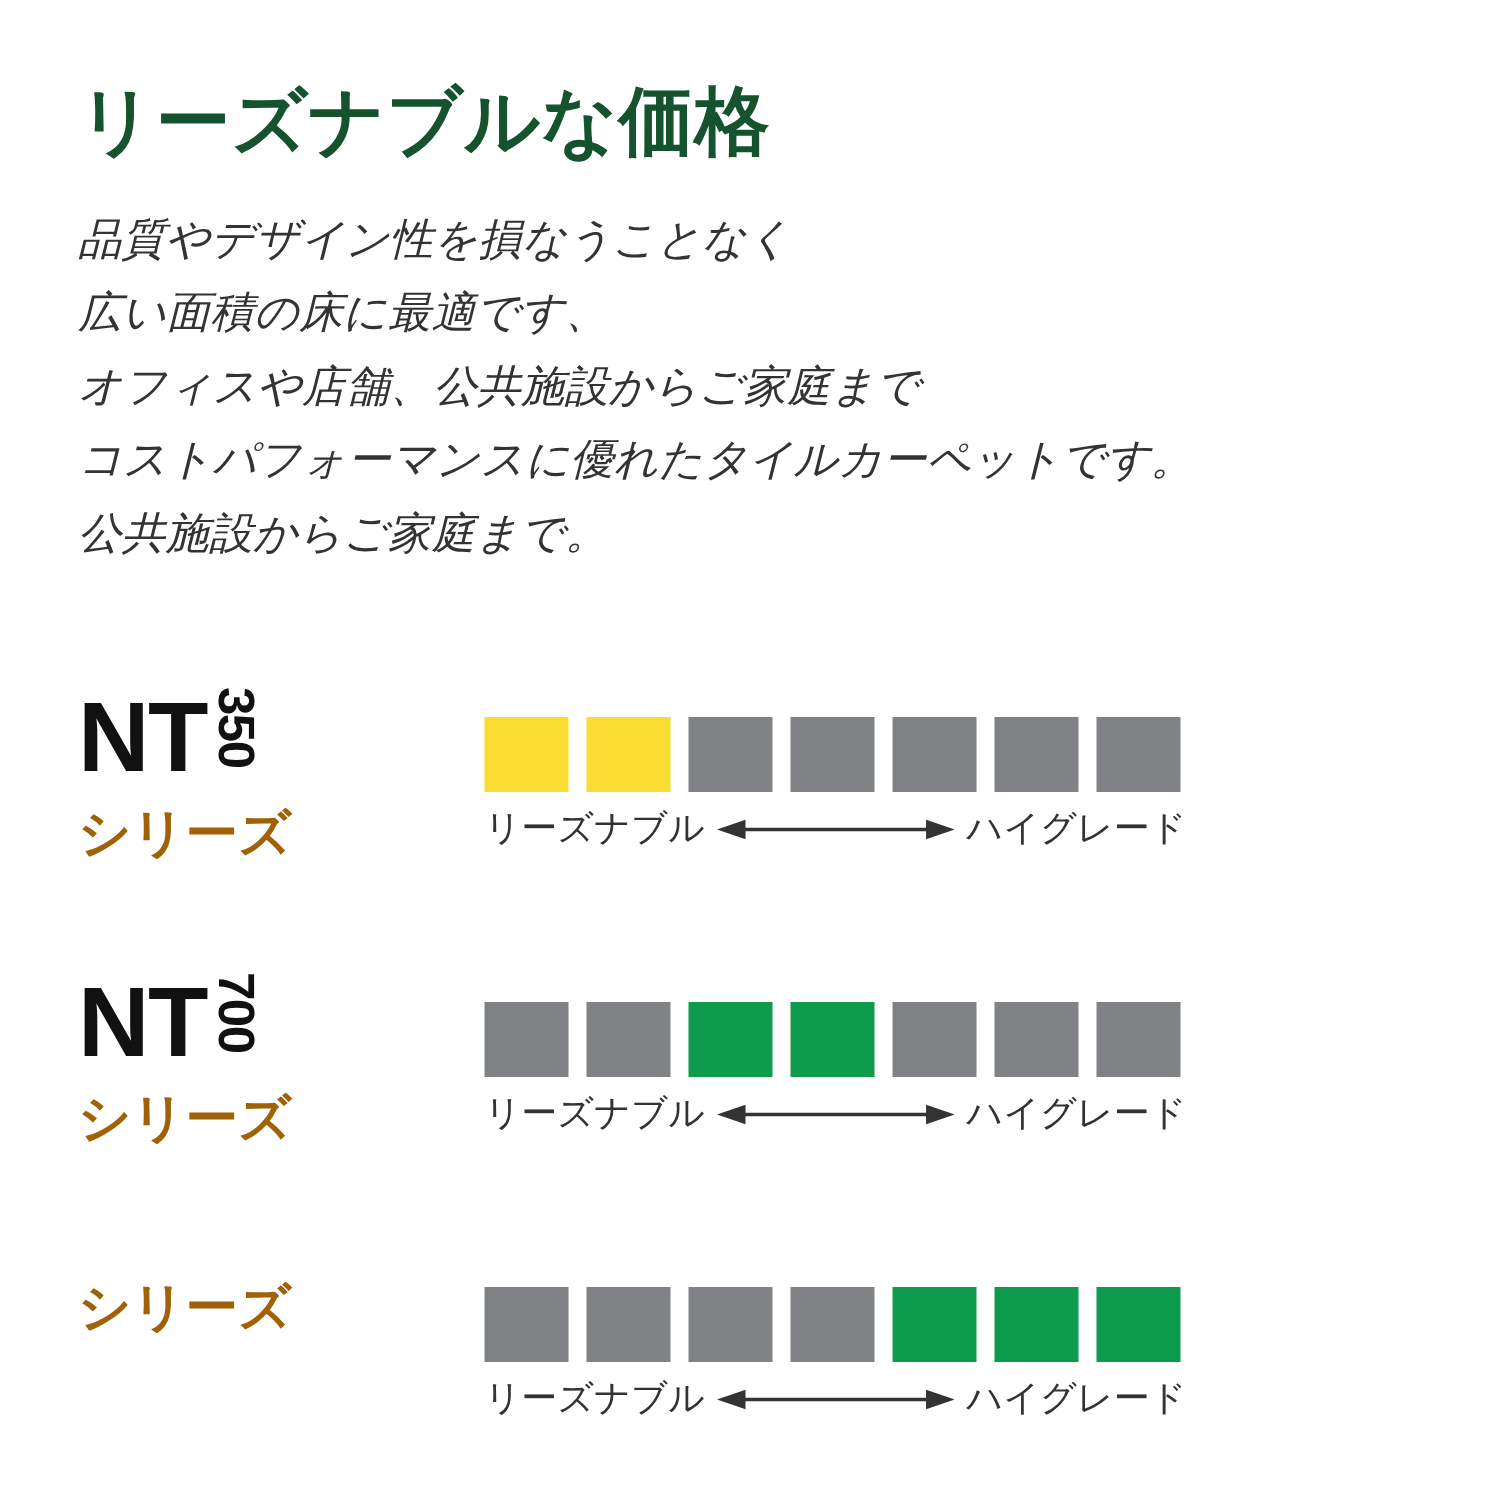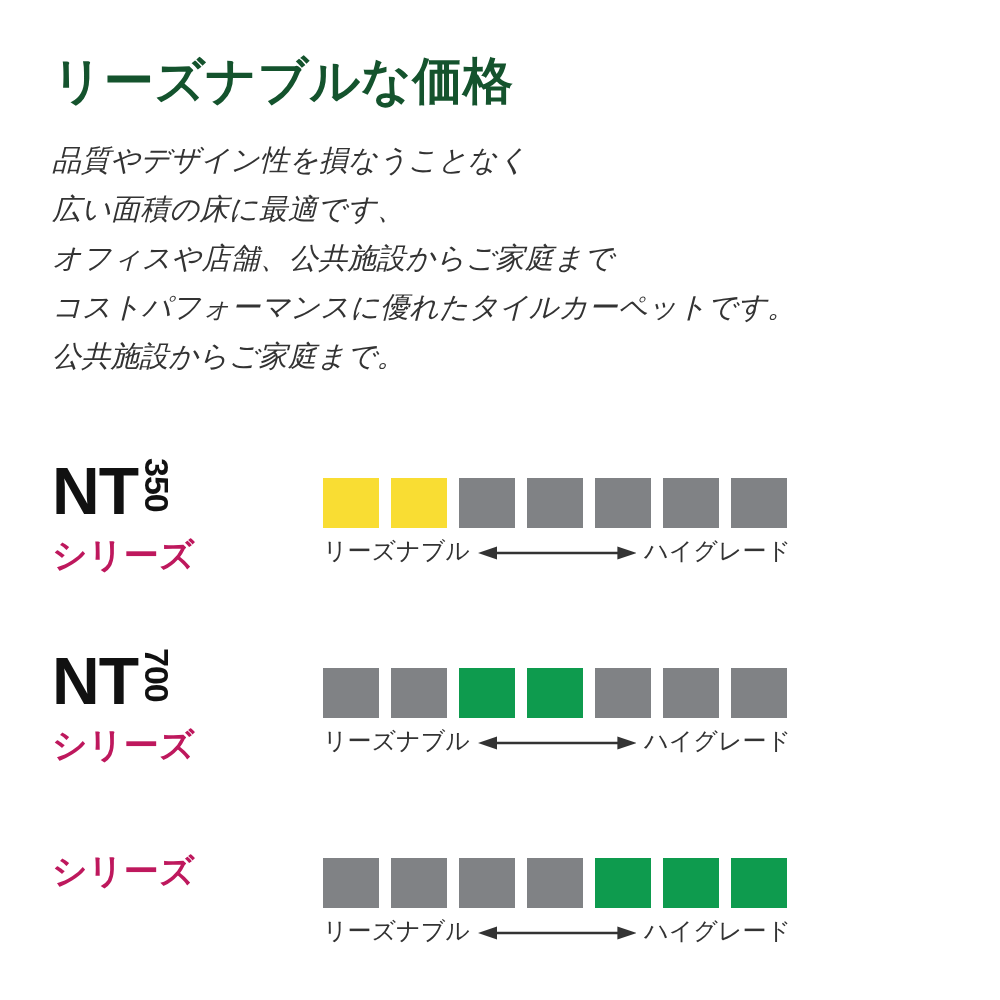--- a/index.html
+++ b/index.html
@@ -92,21 +92,21 @@
     margin-top: 1px;
     height: 64px;
     display: block;
   }
   .series-number:empty {
     display: none;
   }
   .series-sub {
     font-size: 35px;
     font-weight: bold;
-    color: #be185d;
+    color: #a16207;
     letter-spacing: 0px;
     margin-top: 10px;
     white-space: nowrap;
   }
 
   
   .scale {
     position: absolute;
     left: 323px;
     top: 38px;
@@ -121,21 +121,20 @@
     height: 50px;
     display: block;
   }
 
   .axis {
     display: flex;
     align-items: center;
     margin-top: 9px;
     height: 32px;
     width: 468px;
-    font-family: Liberation Mono, monospace;
   }
   .axis-label {
     font-size: 24px;
     color: #333333;
     white-space: nowrap;
     letter-spacing: 0px;
     line-height: 1;
   }
   .axis-arrow {
     flex: 1 1 auto;

